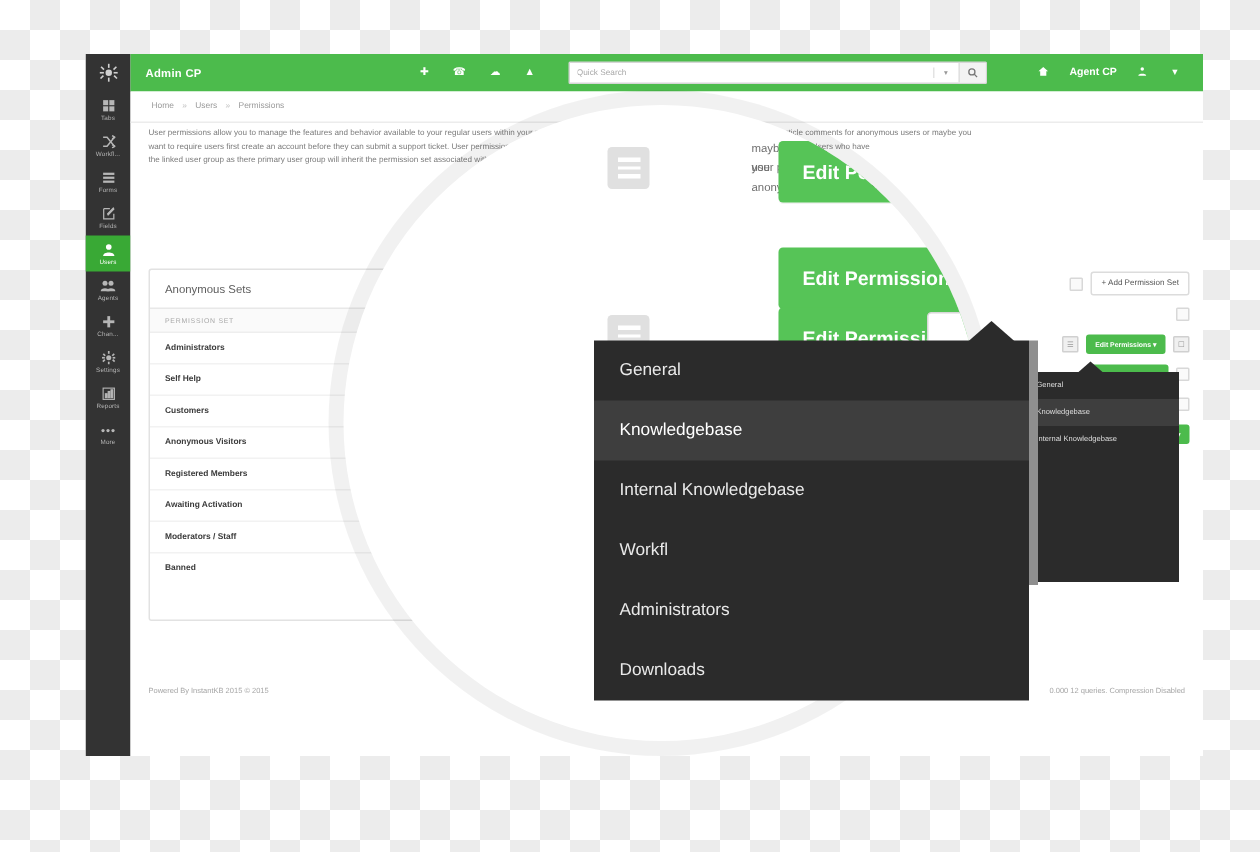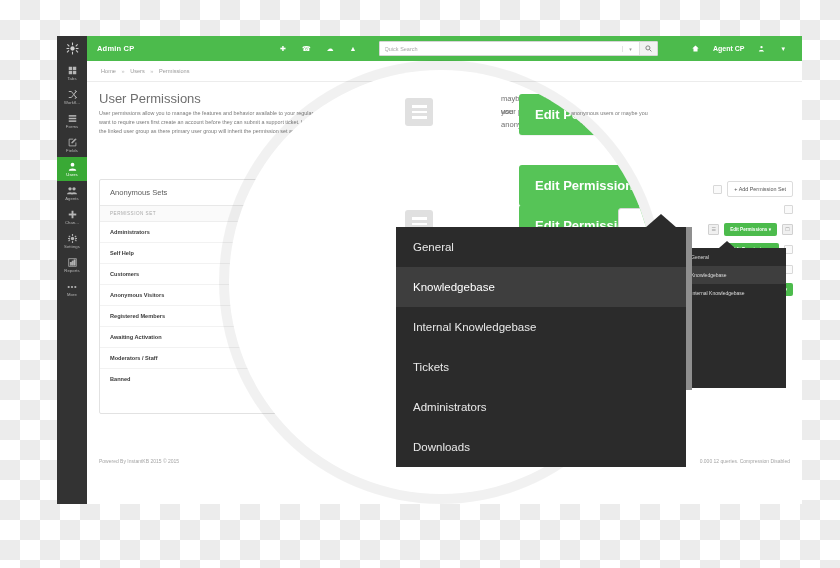--- a/index.html
+++ b/index.html
@@ -515,21 +515,20 @@
     <div class="content">
 
       <div class="breadcrumb">
         <span>Home</span>
         <span class="sep">»</span>
         <span>Users</span>
         <span class="sep">»</span>
         <span>Permissions</span>
       </div>
 
-      <div class="page-title">User Permissions</div>
       <div class="page-desc">
         <div>User permissions allow you to manage the features and behavior available to your regular users within your public facing support portal. For example maybe you want to disable article comments for anonymous users or maybe you</div>
         <div>want to require users first create an account before they can submit a support ticket. User permissions allow you to do this. Each user permission set is linked to one or more user group. Users who have</div>
         <div>the linked user group as there primary user group will inherit the permission set associated with that group. Anonymous visitors permission set.</div>
       </div>
 
       <div class="panel">
         <div class="panel-head">Anonymous Sets</div>
         <div class="panel-subhead">PERMISSION SET</div>
         <div id="pset-rows">
@@ -625,19 +624,19 @@
     </div>
   </div>
 
   <div class="dropdown">
     <div class="dd-arrow"></div>
     <div class="dd-scroll"></div>
     <div id="dd-items">
         <div class="dd-item">General</div>
         <div class="dd-item active">Knowledgebase</div>
         <div class="dd-item">Internal Knowledgebase</div>
-        <div class="dd-item">Tickets</div>
+        <div class="dd-item">Workfl</div>
         <div class="dd-item">Administrators</div>
         <div class="dd-item">Downloads</div>
       </div>
   </div>
 
 </div>
 
 </body></html>

